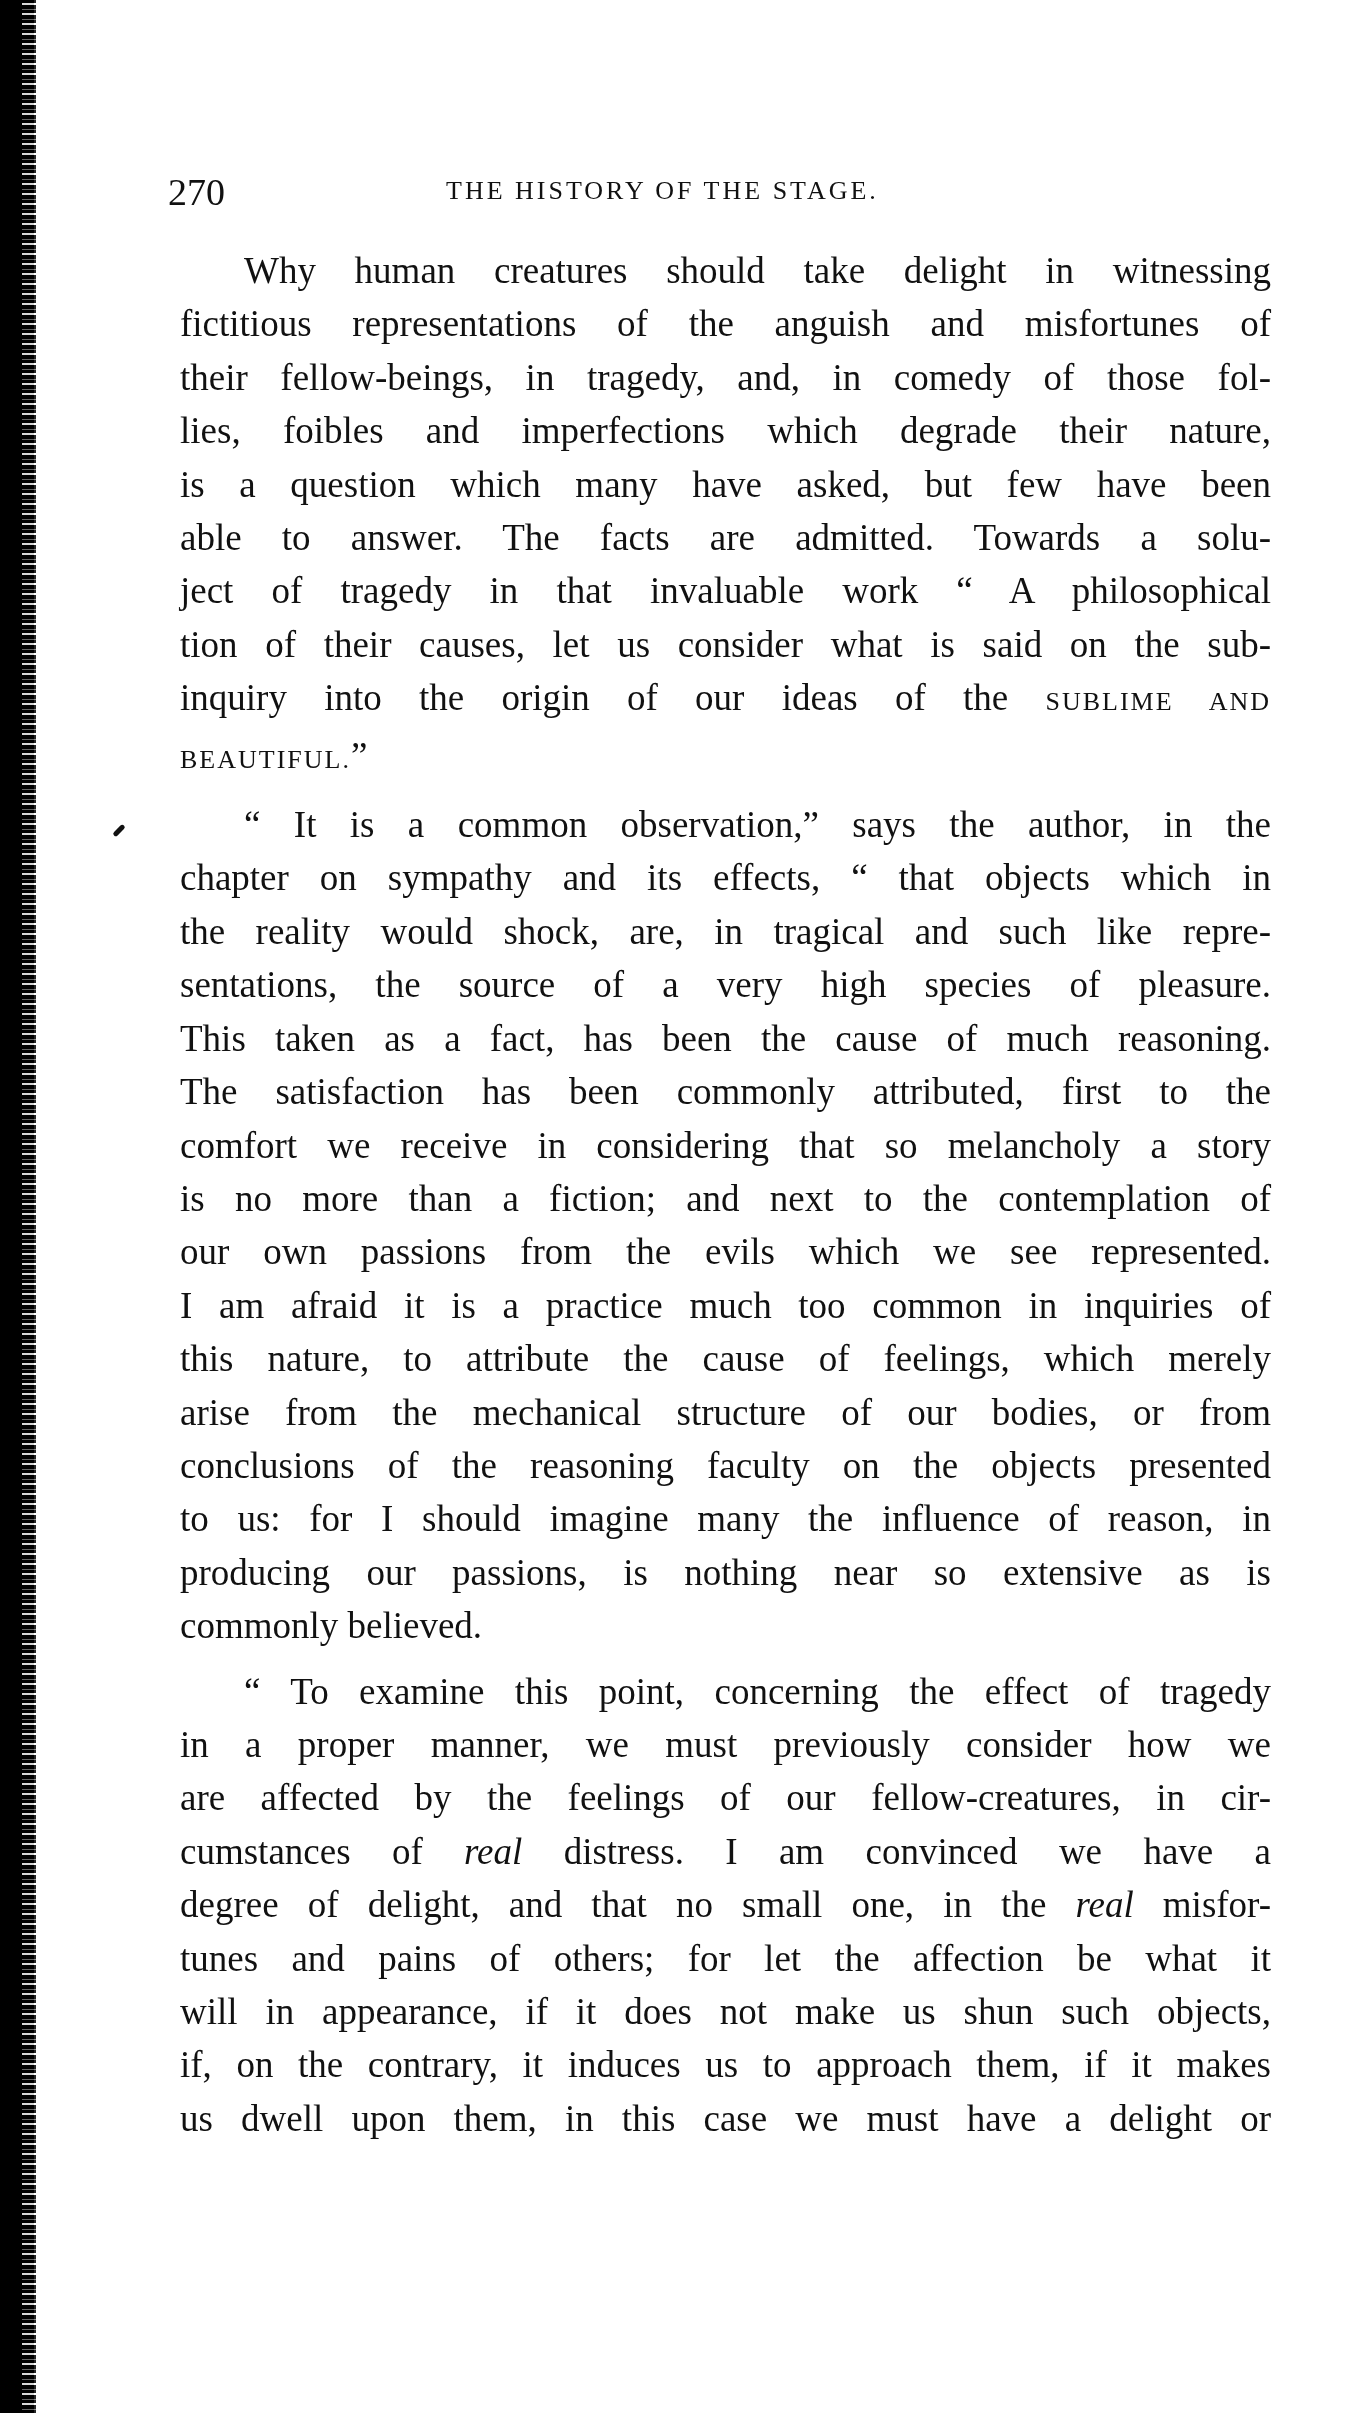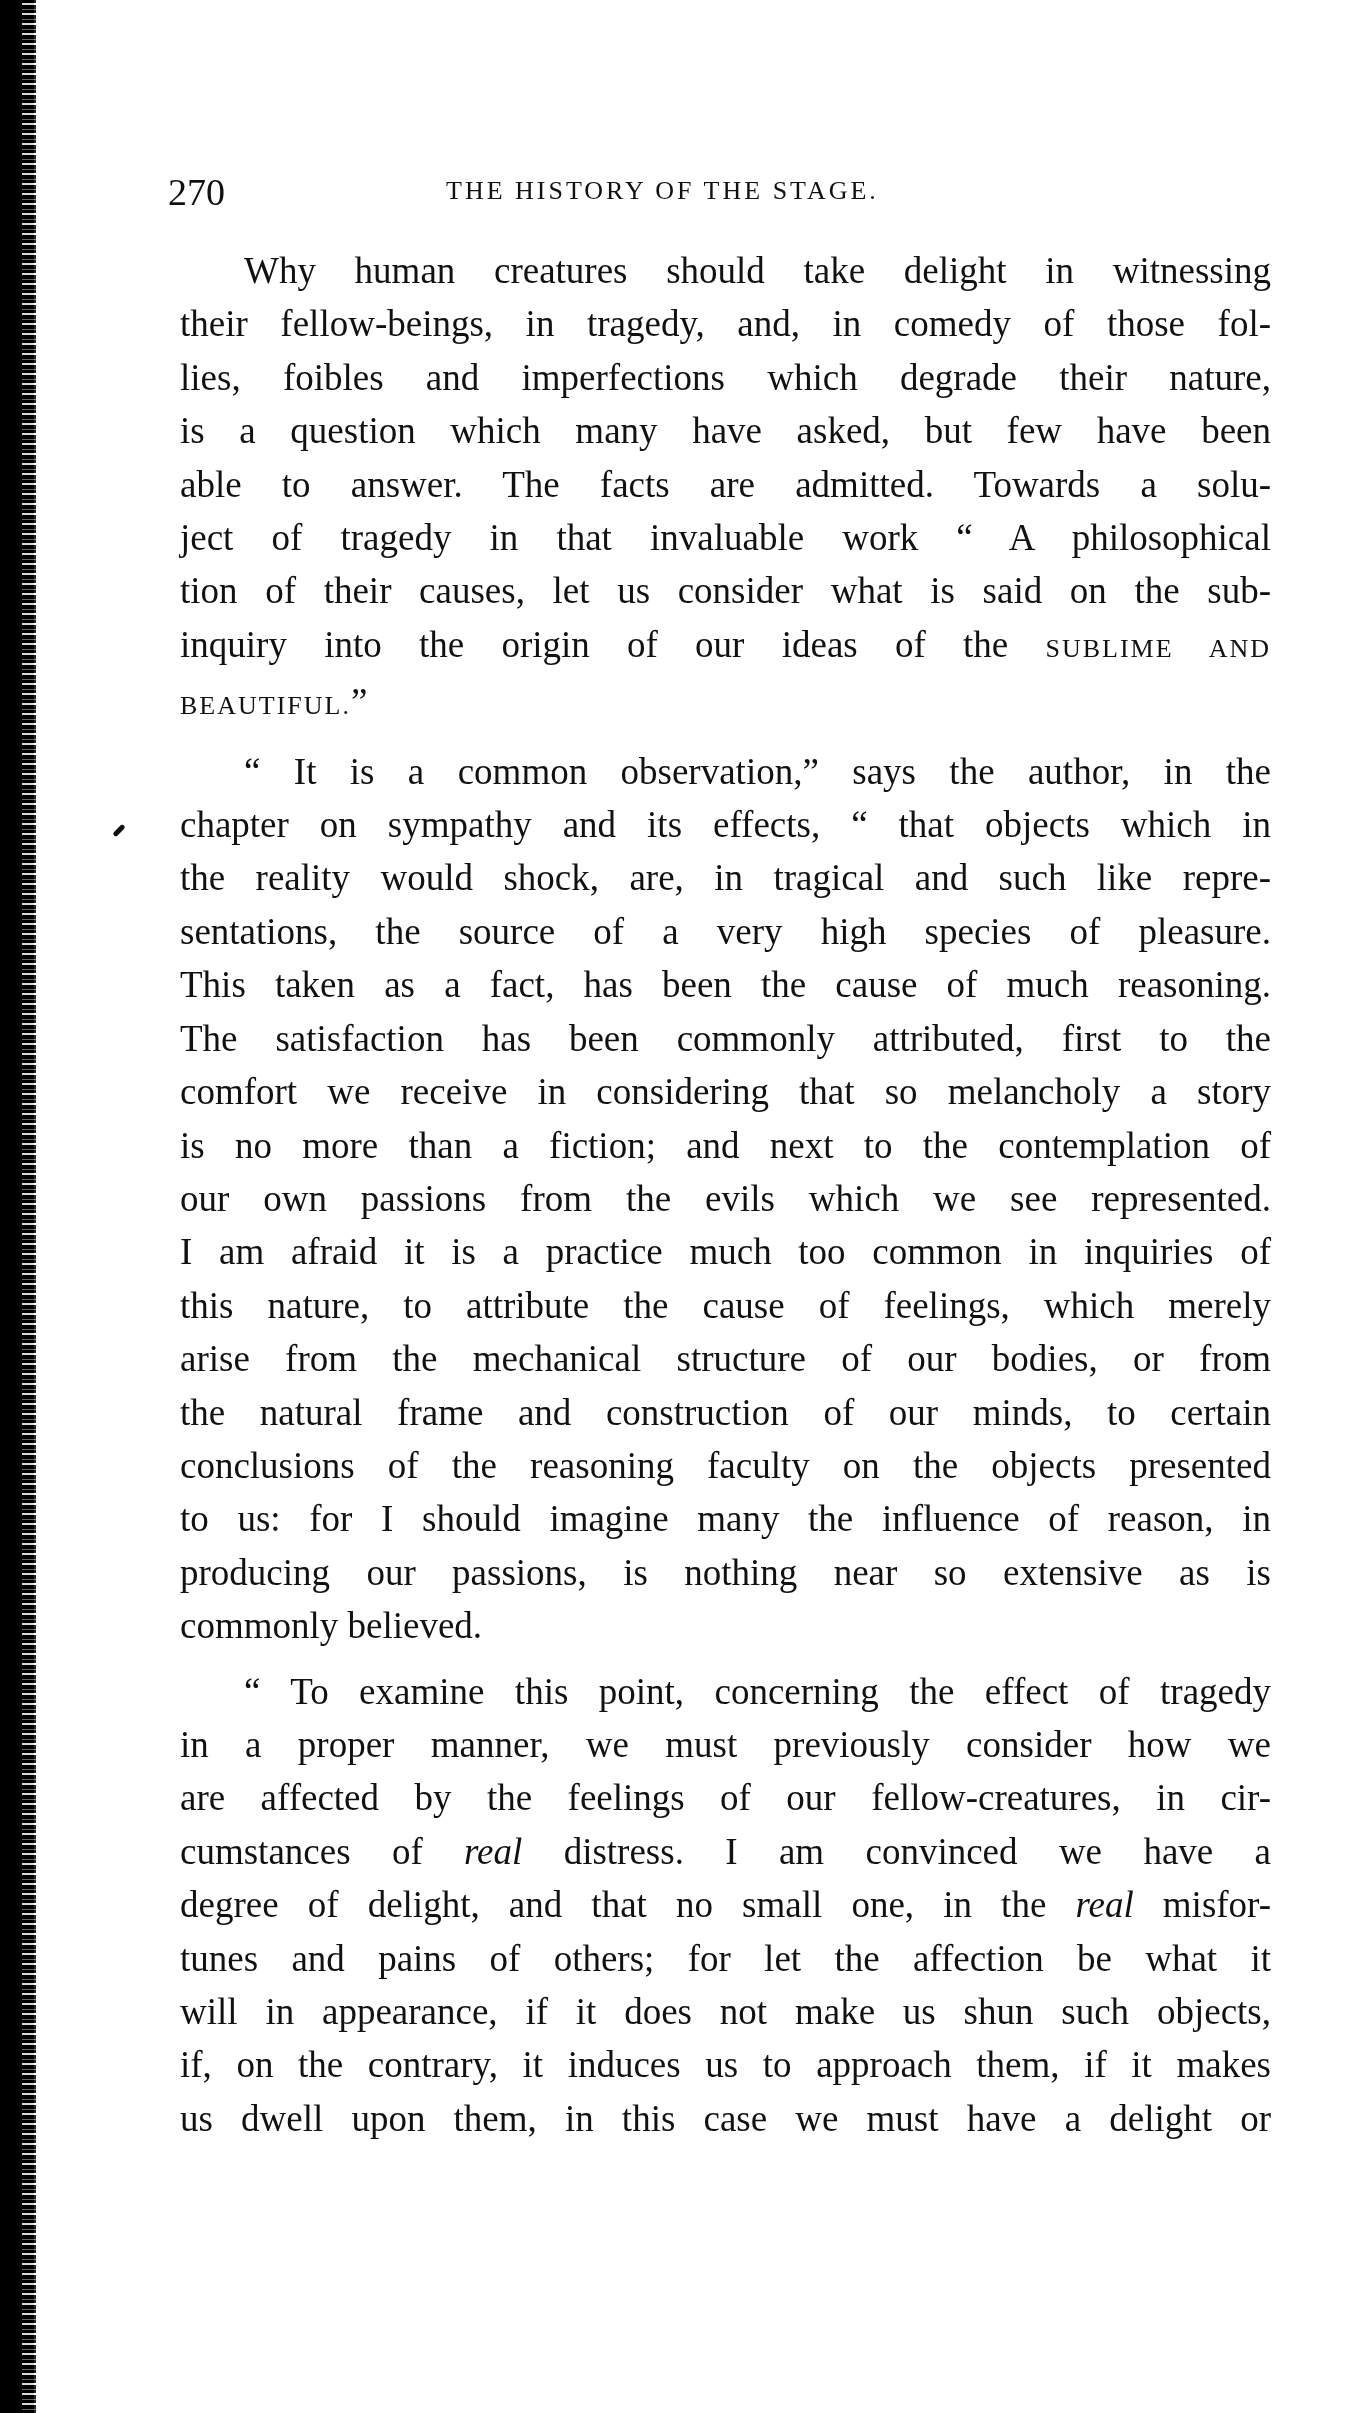--- a/index.html
+++ b/index.html
@@ -27,20 +27,21 @@
 <div class="mark"></div>
 
 <div class="page">
   <div class="header">
     <span class="page-num">270</span>
     <span class="running-head">THE HISTORY OF THE STAGE.</span>
   </div>
 
   <p class="para" id="p1">
     <span class="line indent">Why human creatures should take delight in witnessing</span>
+    <span class="line">fictitious representations of the anguish and misfortunes of</span>
     <span class="line">their fellow-beings, in tragedy, and, in comedy of those fol-</span>
     <span class="line">lies, foibles and imperfections which degrade their nature,</span>
     <span class="line">is a question which many have asked, but few have been</span>
     <span class="line">able to answer. The facts are admitted. Towards a solu-</span>
     <span class="line">ject of tragedy in that invaluable work “ A philosophical</span>
     <span class="line">tion of their causes, let us consider what is said on the sub-</span>
     <span class="line"><span>inquiry into the origin of our ideas of the</span> <span class="sc">SUBLIME AND</span></span>
     <span class="line last"><span class="sc">BEAUTIFUL.</span><span>”</span></span>
   </p>
 
@@ -50,21 +51,20 @@
     <span class="line">the reality would shock, are, in tragical and such like repre-</span>
     <span class="line">sentations, the source of a very high species of pleasure.</span>
     <span class="line">This taken as a fact, has been the cause of much reasoning.</span>
     <span class="line">The satisfaction has been commonly attributed, first to the</span>
     <span class="line">comfort we receive in considering that so melancholy a story</span>
     <span class="line">is no more than a fiction; and next to the contemplation of</span>
     <span class="line">our own passions from the evils which we see represented.</span>
     <span class="line">I am afraid it is a practice much too common in inquiries of</span>
     <span class="line">this nature, to attribute the cause of feelings, which merely</span>
     <span class="line">arise from the mechanical structure of our bodies, or from</span>
-    <span class="line">the natural frame and construction of our minds, to certain</span>
     <span class="line">conclusions of the reasoning faculty on the objects presented</span>
     <span class="line">to us: for I should imagine many the influence of reason, in</span>
     <span class="line">producing our passions, is nothing near so extensive as is</span>
     <span class="line last">commonly believed.</span>
   </p>
 
   <p class="para" id="p3">
     <span class="line indent">“ To examine this point, concerning the effect of tragedy</span>
     <span class="line">in a proper manner, we must previously consider how we</span>
     <span class="line">are affected by the feelings of our fellow-creatures, in cir-</span>

